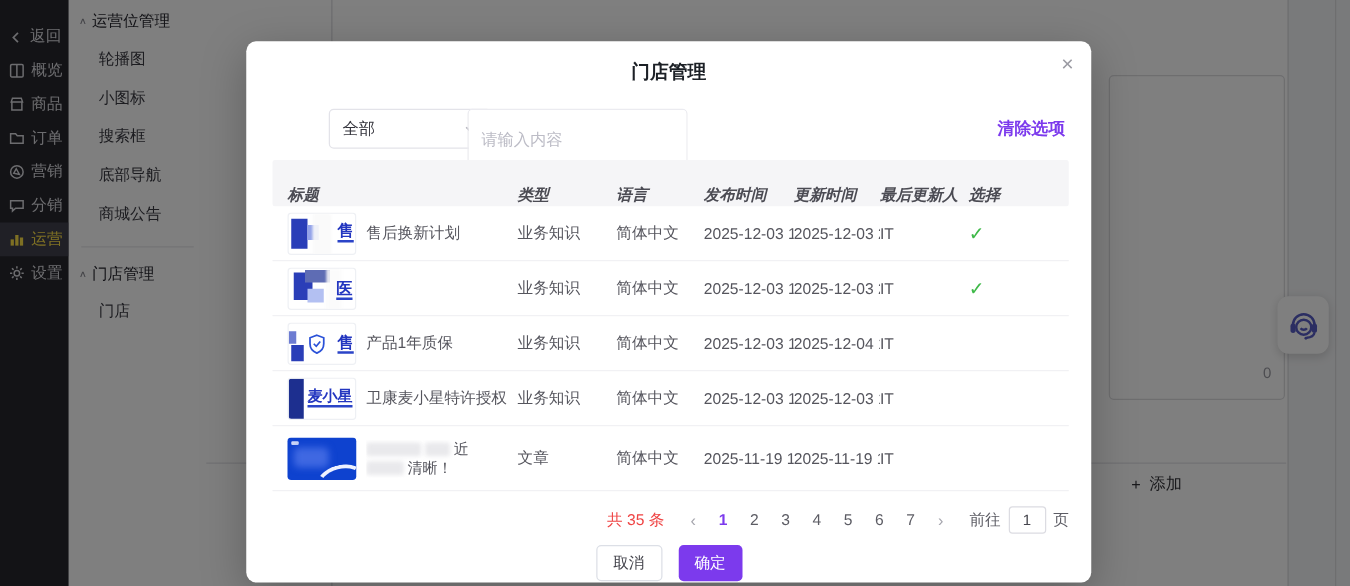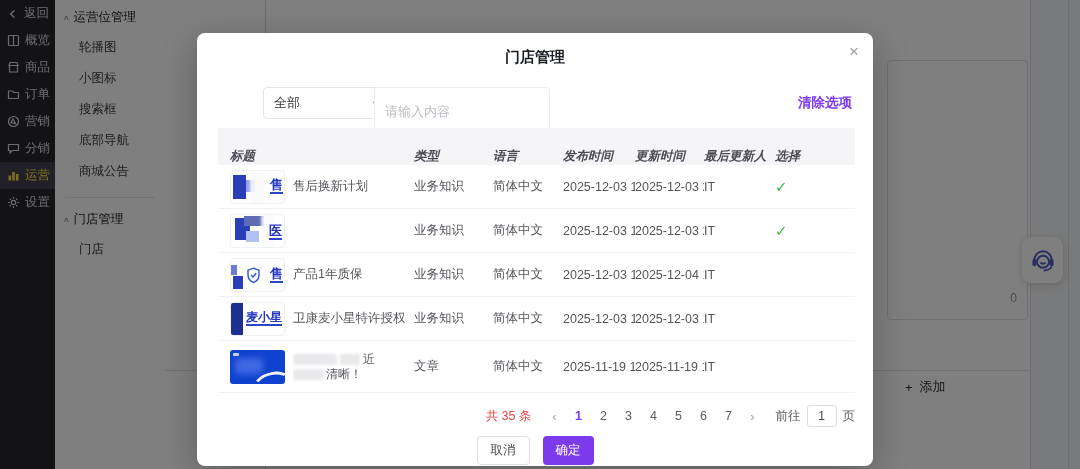--- a/index.html
+++ b/index.html
@@ -1,20 +1,20 @@
 <!DOCTYPE html>
 <html><head>
 <meta charset="utf-8">
 <style>
   * { margin:0; padding:0; box-sizing:border-box; }
   body { font-family:"Liberation Sans","DejaVu Sans",sans-serif; }
   .screen { position:relative; width:1080px; height:469px; overflow:hidden; background:#fff; }
 
   
-  .dark-sidebar { position:absolute; left:0; top:0; width:55px; height:100%; background:#26262c; z-index:1; padding-top:0; }
+  .dark-sidebar { position:absolute; left:0; top:0; width:55px; height:100%; background:#26262c; z-index:1; padding-top:16px; }
   .ds-item { height:27px; display:flex; align-items:center; gap:5px; padding-left:7px; color:#d9d9de; font-size:12.5px; cursor:pointer; }
   .ds-item svg { flex-shrink:0; }
   .ds-item.active { background:#41414d; color:#fde047; }
 
   
   .submenu { position:absolute; left:55px; top:0; width:110px; height:100%; background:#ffffff; z-index:1; font-size:12.5px; color:#3a3a42; }
   .sm-title { display:flex; align-items:center; gap:4px; padding:9px 0 6px 8px; color:#26262e; cursor:pointer; }
   .sm-caret { font-size:9px; color:#8a8a92; transform:scaleY(.8); }
   .sm-item { padding:7px 0 7px 24px; cursor:pointer;font-family:Liberation Serif, serif; }
   .sm-divider { border-top:1px solid #e6e6ea; margin:10px 10px 4px 10px; }

